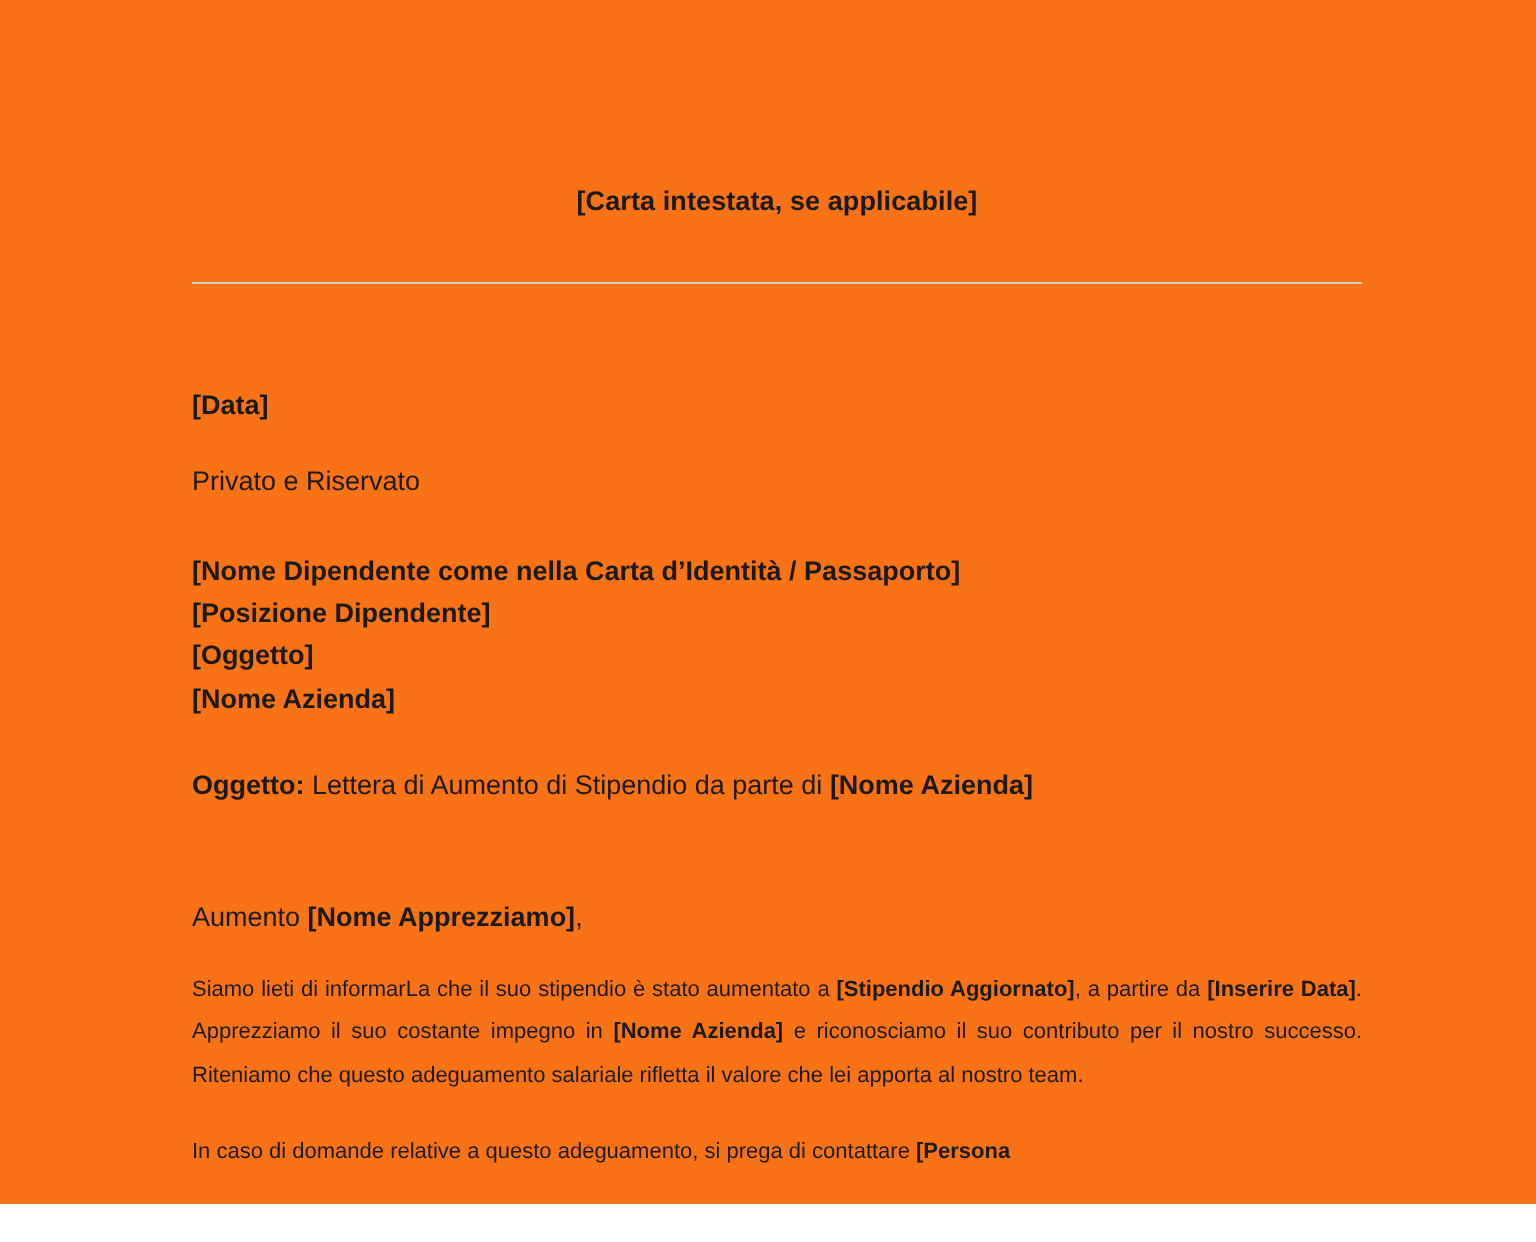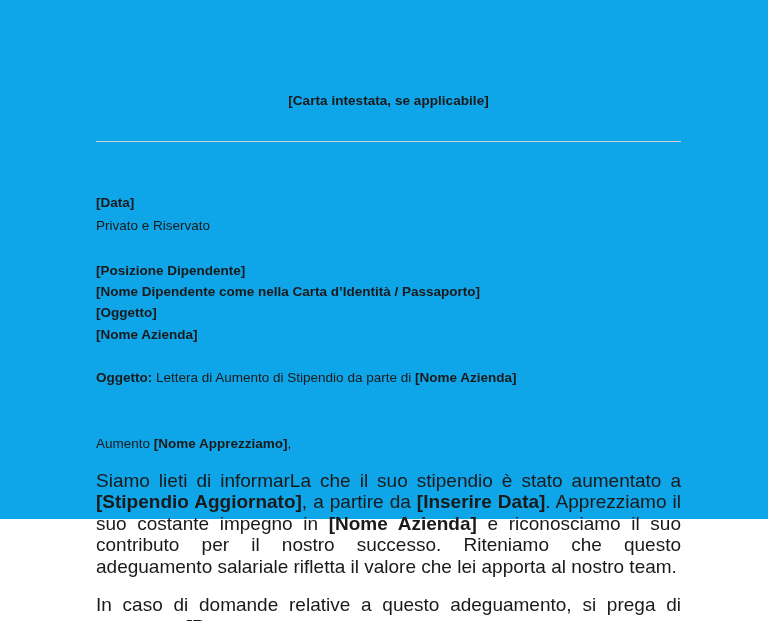--- a/index.html
+++ b/index.html
@@ -12,22 +12,22 @@
     height: 621px;
     overflow: hidden;
     font-family: "Liberation Sans", sans-serif;
     color: #1a1a1a;
     -webkit-font-smoothing: antialiased;
   }
 
   .page {
     position: relative;
     width: 768px;
-    height: 519px;
-    background: #0ea5e9;
+    height: 602px;
+    background: #f97316;
   }
 
   
   .content {
     position: absolute;
     left: 96px;
     top: 0;
     width: 585px;
   }
 
@@ -49,21 +49,21 @@
   }
 
   .date-line {
     margin-top: 51px;
     font-weight: bold;
     font-size: 13.5px;
     line-height: 19px;
   }
 
   .confidential {
-    margin-top: 4px;
+    margin-top: 19px;
     font-size: 13.5px;
     line-height: 19px;
   }
 
   .address-block {
     margin-top: 25px;
     font-weight: bold;
     font-size: 13.5px;
     line-height: 21.2px;
   }
@@ -81,21 +81,21 @@
 
   .salutation {
     margin-top: 47px;
     font-size: 13.5px;
     line-height: 19px;
   }
   .salutation .ph { font-weight: bold; }
 
   .body-para {
     margin-top: 17px;
-    font-size: 19px;
+    font-size: 11px;
     line-height: 21.5px;
     text-align: justify;
     text-justify: inter-word;
   }
   .body-para b { font-weight: bold; }
 
   .body-para.last {
   }
 </style>
 </head>
@@ -106,22 +106,22 @@
 
     <div class="letterhead">[Carta intestata, se applicabile]</div>
 
     <hr class="rule">
 
     <div class="date-line">[Data]</div>
 
     <div class="confidential">Privato e Riservato</div>
 
     <div class="address-block">
+      <div>[Nome Dipendente come nella Carta d’Identità / Passaporto]</div>
       <div>[Posizione Dipendente]</div>
-      <div>[Nome Dipendente come nella Carta d’Identità / Passaporto]</div>
       <div>[Oggetto]</div>
       <div>[Nome Azienda]</div>
     </div>
 
     <div class="subject">
       <span class="lbl">Oggetto:</span><span> Lettera di Aumento di Stipendio da parte di </span><span class="ph">[Nome Azienda]</span>
     </div>
 
     <div class="salutation">
       <span>Aumento </span><span class="ph">[Nome Apprezziamo]</span><span>,</span>

